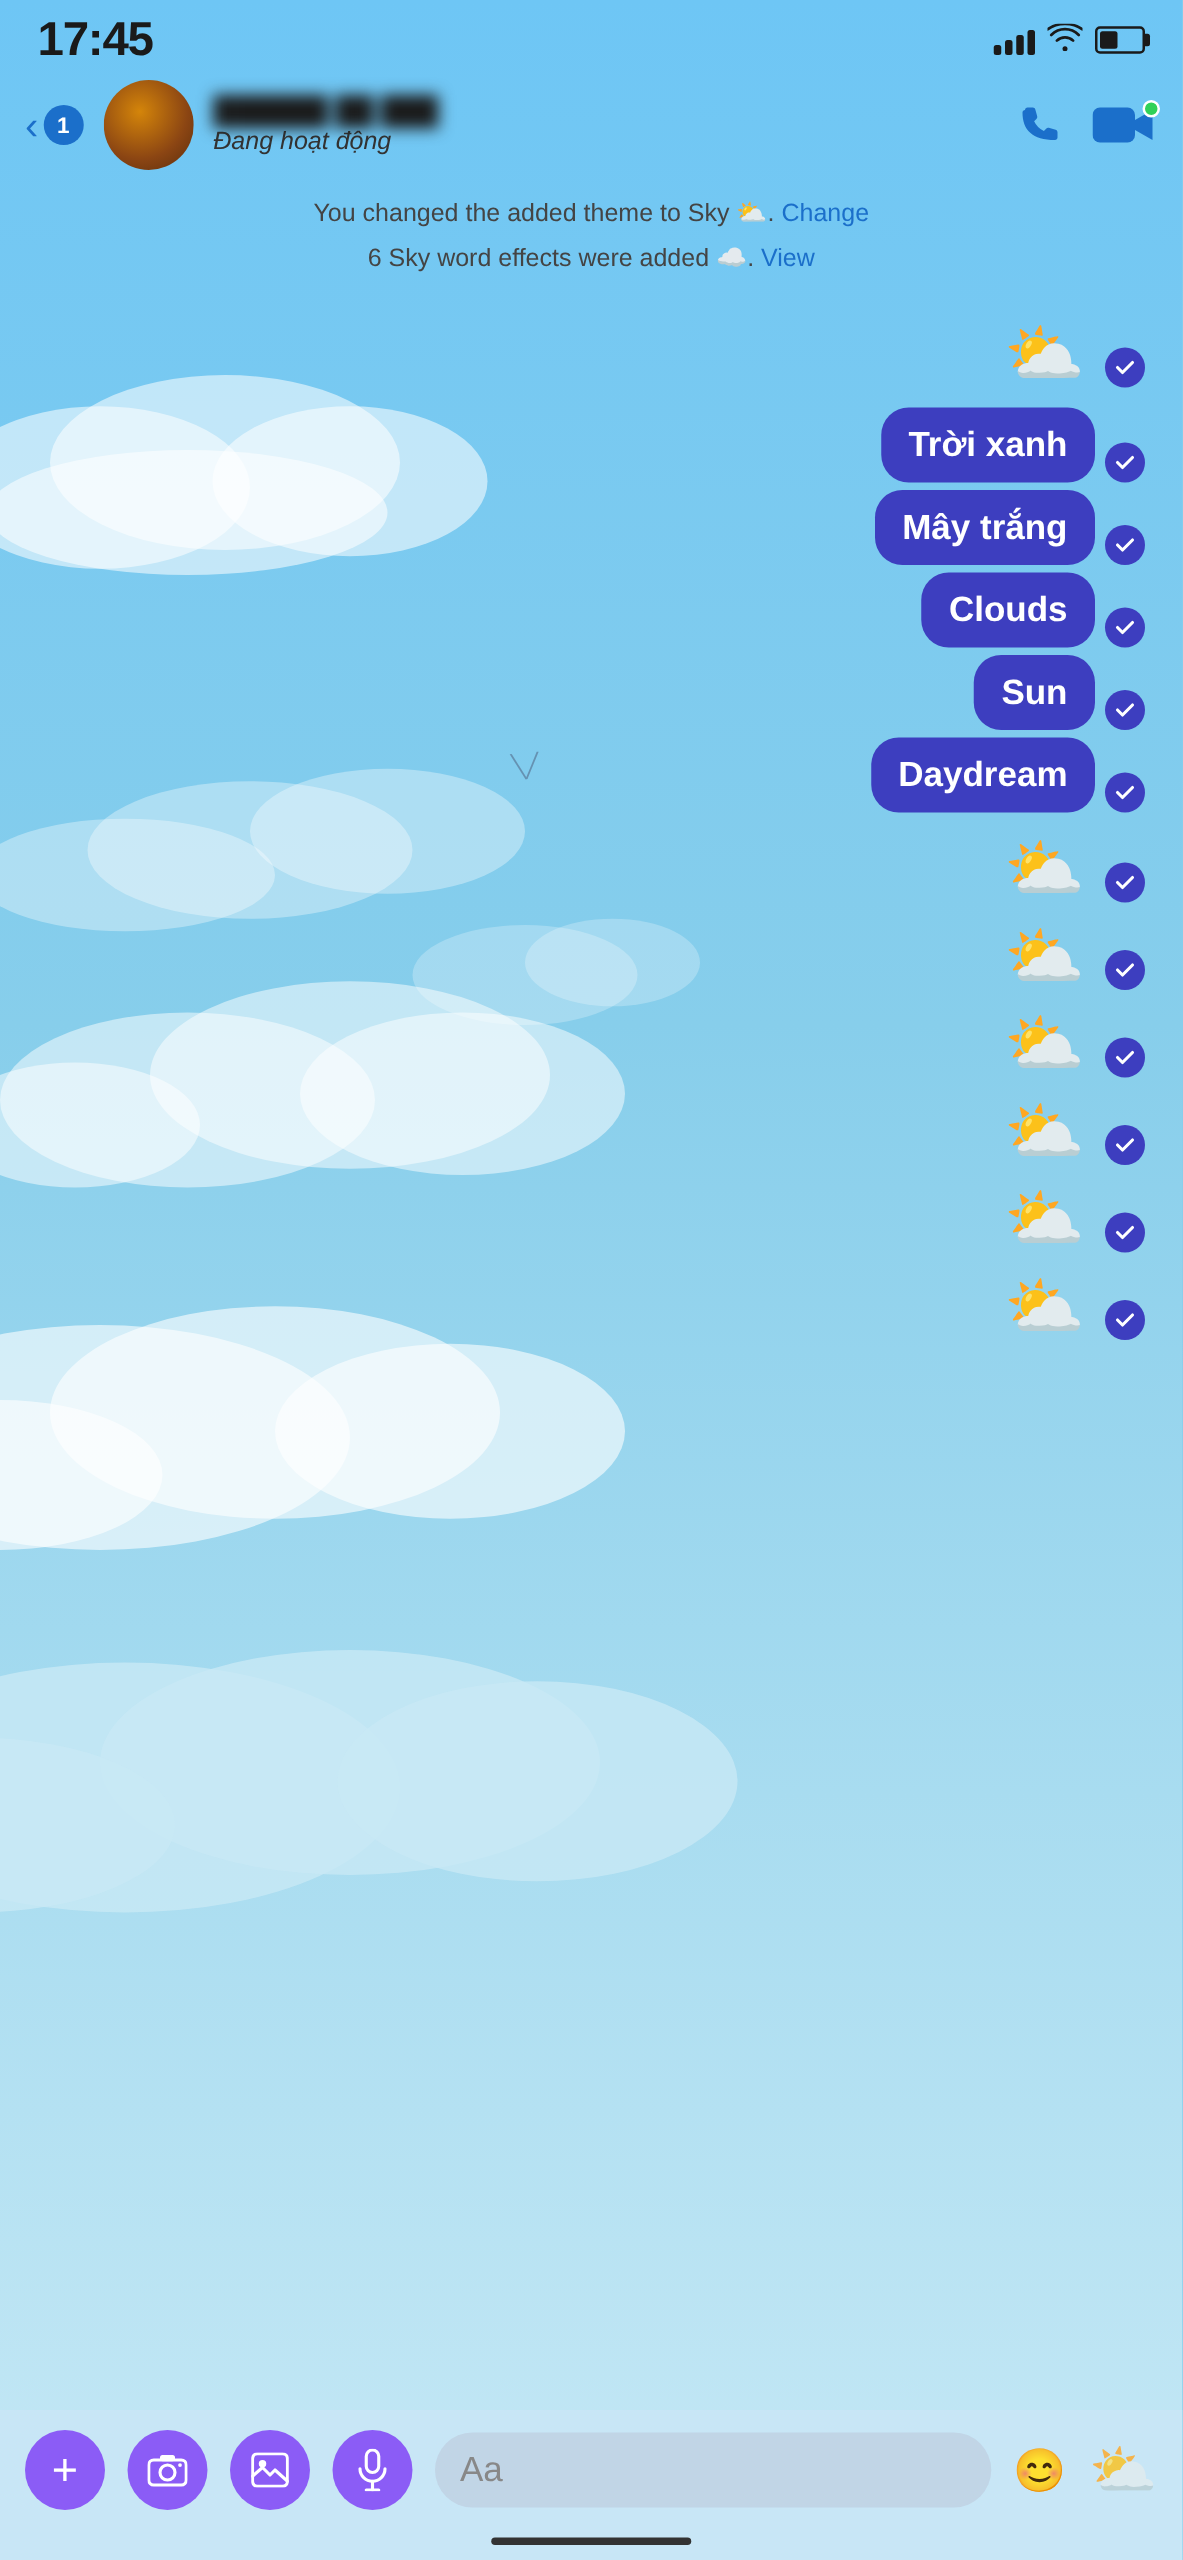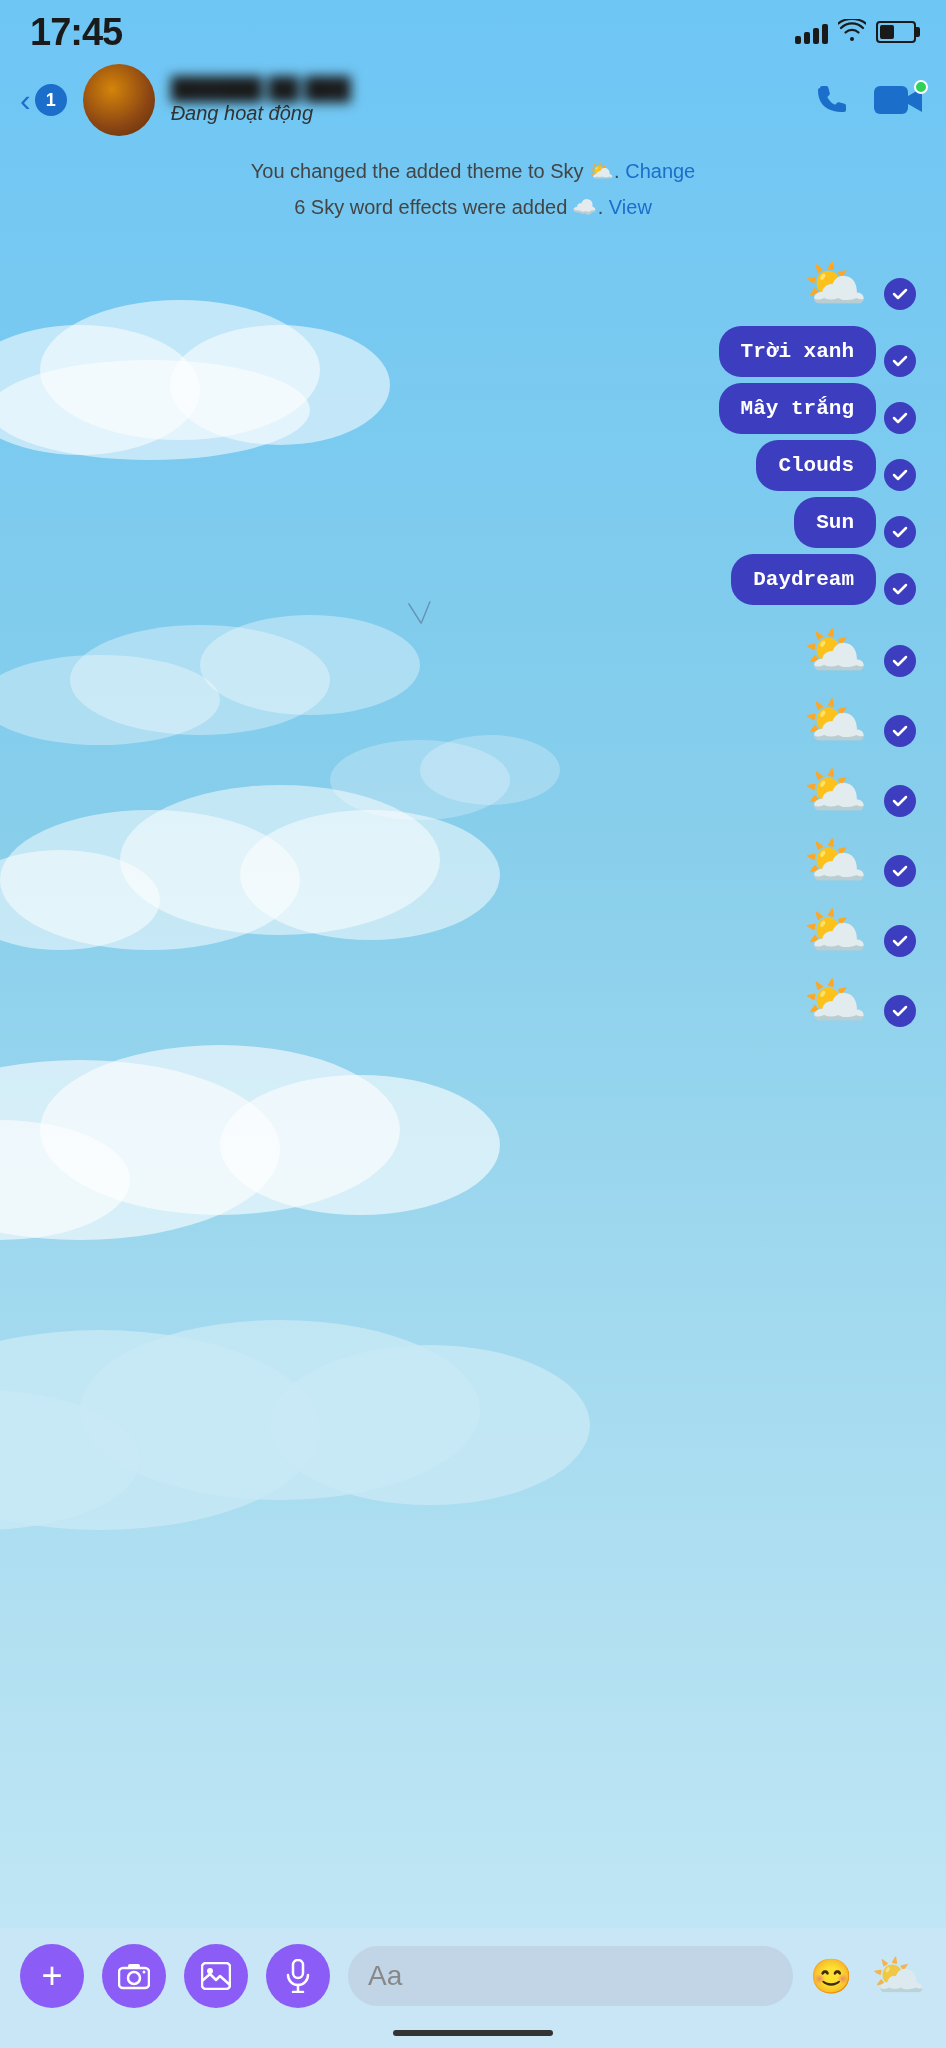--- a/index.html
+++ b/index.html
@@ -202,25 +202,24 @@
       justify-content: flex-end;
       align-items: flex-end;
       margin-bottom: 6px;
       padding-right: 10px;
     }
     .bubble {
       background: #3D3EBF;
       color: white;
       border-radius: 22px;
       padding: 14px 22px;
-      font-size: 21px;
+      font-size: 28px;
       font-weight: 600;
       max-width: 65%;
       word-break: break-word;
-      font-family: Liberation Mono, monospace;
     }
     .check-icon {
       width: 32px;
       height: 32px;
       background: #3D3EBF;
       border-radius: 50%;
       display: flex;
       align-items: center;
       justify-content: center;
       margin-left: 8px;

